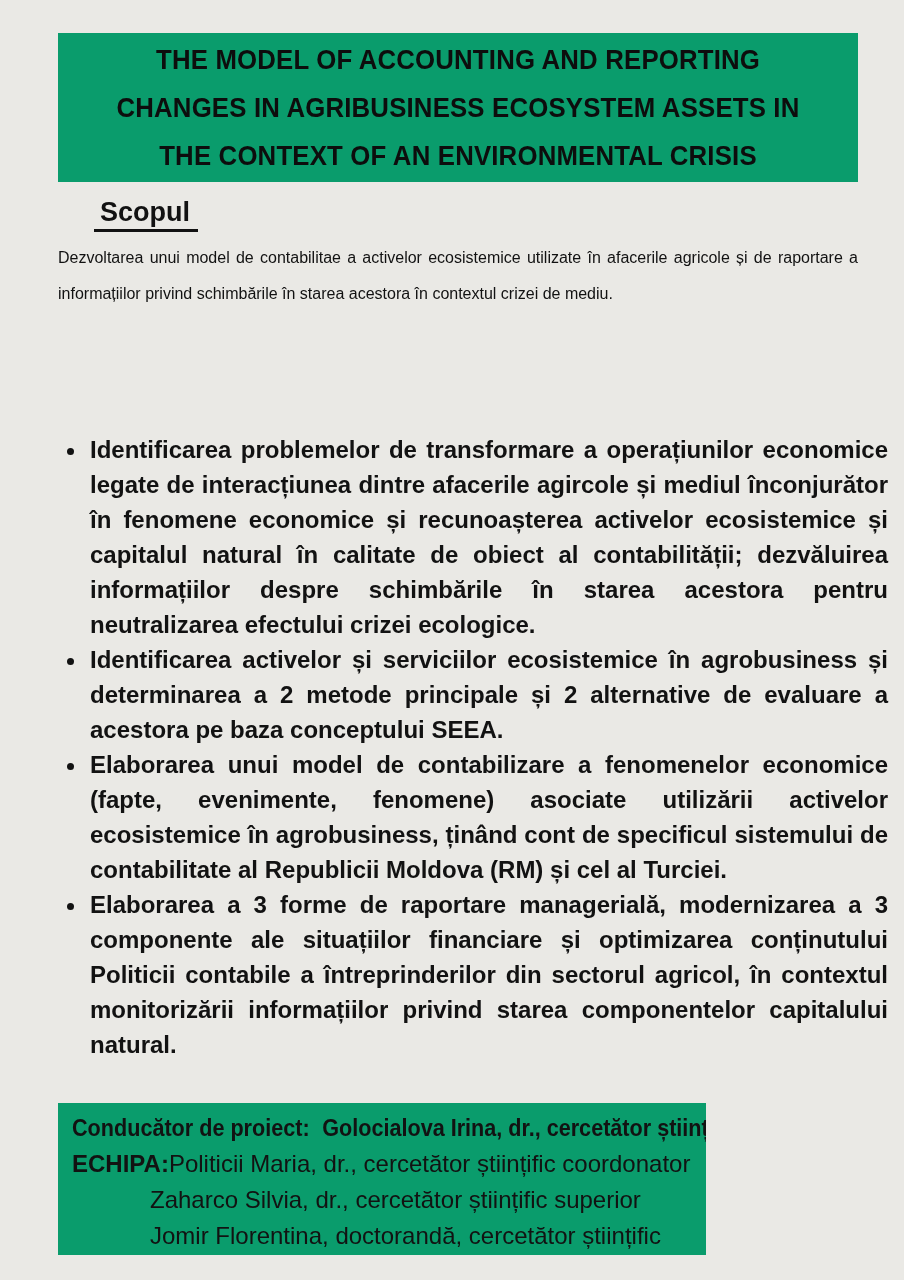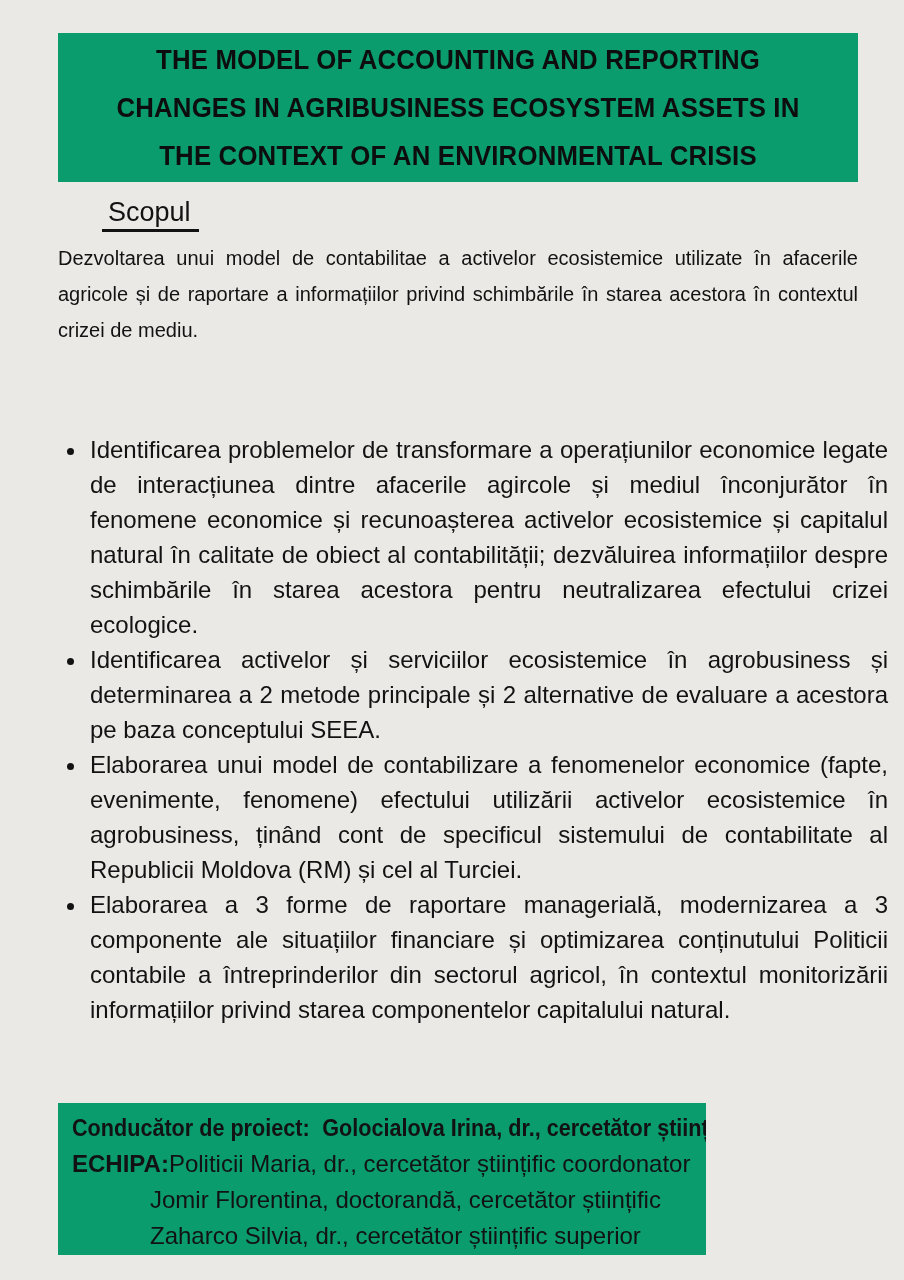--- a/index.html
+++ b/index.html
@@ -26,50 +26,51 @@
     transform: scaleX(0.92);
     transform-origin: 50% 50%;
   }
   .t-line {
     font-size: 28px; font-weight: bold; line-height: 48px;
     letter-spacing: 0.2px; white-space: nowrap; color: #0d0d0d;
   }
 
   
   .heading {
-    position: absolute; left: 102px;
-    font-size: 27px; font-weight: normal; margin: 0;
+    position: absolute; left: 94px;
+    font-size: 27px; font-weight: bold; margin: 0;
   }
   .heading .h-ul {
     display: inline-block;
     padding: 0 8px 1px 6px;
     border-bottom: 3px solid #121212;
   }
   .scopul-heading { top: 197px; }
   .obiective-heading { top: 382px; }
 
   
   .scope-body {
     position: absolute; top: 240px; left: 58px;
     width: 800px; margin: 0;
-    font-size: 20px; line-height: 36px;
+    font-size: 16px; line-height: 36px;
     text-align: justify;
   }
 
   
   .objectives {
     position: absolute; top: 432px; left: 58px;
     width: 800px; margin: 0;
     padding: 0 0 0 30px;
     list-style: disc outside;
   }
   .objectives li {
     font-size: 24px; line-height: 35px;
     text-align: justify;
     padding-left: 2px;
+    font-weight: bold;
   }
 
   
   .footer {
     position: absolute; top: 1103px; left: 58px;
     width: 648px; height: 152px;
     background: var(--green, #0a9c6c);
     box-sizing: border-box;
     padding: 7px 14px;
     overflow: hidden;
@@ -96,32 +97,32 @@
   <h2 class="heading scopul-heading">
     <span class="h-ul">Scopul</span>
   </h2>
 
   <p class="scope-body">Dezvoltarea unui model de contabilitae a activelor ecosistemice utilizate în afacerile agricole și de raportare a informațiilor privind schimbările în starea acestora în contextul crizei de mediu.</p>
 
 
   <ul class="objectives">
     <li>Identificarea problemelor de transformare a operațiunilor economice legate de interacțiunea dintre afacerile agircole și mediul înconjurător în fenomene economice și recunoașterea activelor ecosistemice și capitalul natural în calitate de obiect al contabilității; dezvăluirea informațiilor despre schimbările în starea acestora pentru neutralizarea efectului crizei ecologice.</li>
     <li>Identificarea activelor și serviciilor ecosistemice în agrobusiness și determinarea a 2 metode principale și 2 alternative de evaluare a acestora pe baza conceptului SEEA.</li>
-    <li>Elaborarea unui model de contabilizare a fenomenelor economice (fapte, evenimente, fenomene) efectului utilizării activelor ecosistemice în agrobusiness, ținând cont de specificul sistemului de contabilitate al Republicii Moldova (RM) și cel al Turciei.</li>
+    <li>Elaborarea unui model de contabilizare a fenomenelor economice (fapte, evenimente, fenomene) asociate utilizării activelor ecosistemice în agrobusiness, ținând cont de specificul sistemului de contabilitate al Republicii Moldova (RM) și cel al Turciei.</li>
     <li>Elaborarea a 3 forme de raportare managerială, modernizarea a 3 componente ale situațiilor financiare și optimizarea conținutului Politicii contabile a întreprinderilor din sectorul agricol, în contextul monitorizării informațiilor privind starea componentelor capitalului natural.</li>
   </ul>
 
   <div class="footer">
     <div class="row leader-row">
       <span class="leader-label">Conducător de proiect:</span><span>Golocialova Irina, dr., cercetător științific</span>
     </div>
     <div class="row team-row">
       <span class="team-label">ECHIPA:</span><span>Politicii Maria, dr., cercetător științific coordonator</span>
     </div>
     <div class="row team-row indent">
-      <span>Jomir Florentina, doctorandă, cercetător științific</span>
+      <span>Zaharco Silvia, dr., cercetător științific superior</span>
     </div>
     <div class="row team-row indent">
-      <span>Zaharco Silvia, dr., cercetător științific superior</span>
+      <span>Jomir Florentina, doctorandă, cercetător științific</span>
     </div>
   </div>
 
 </div>
 
 </body></html>

